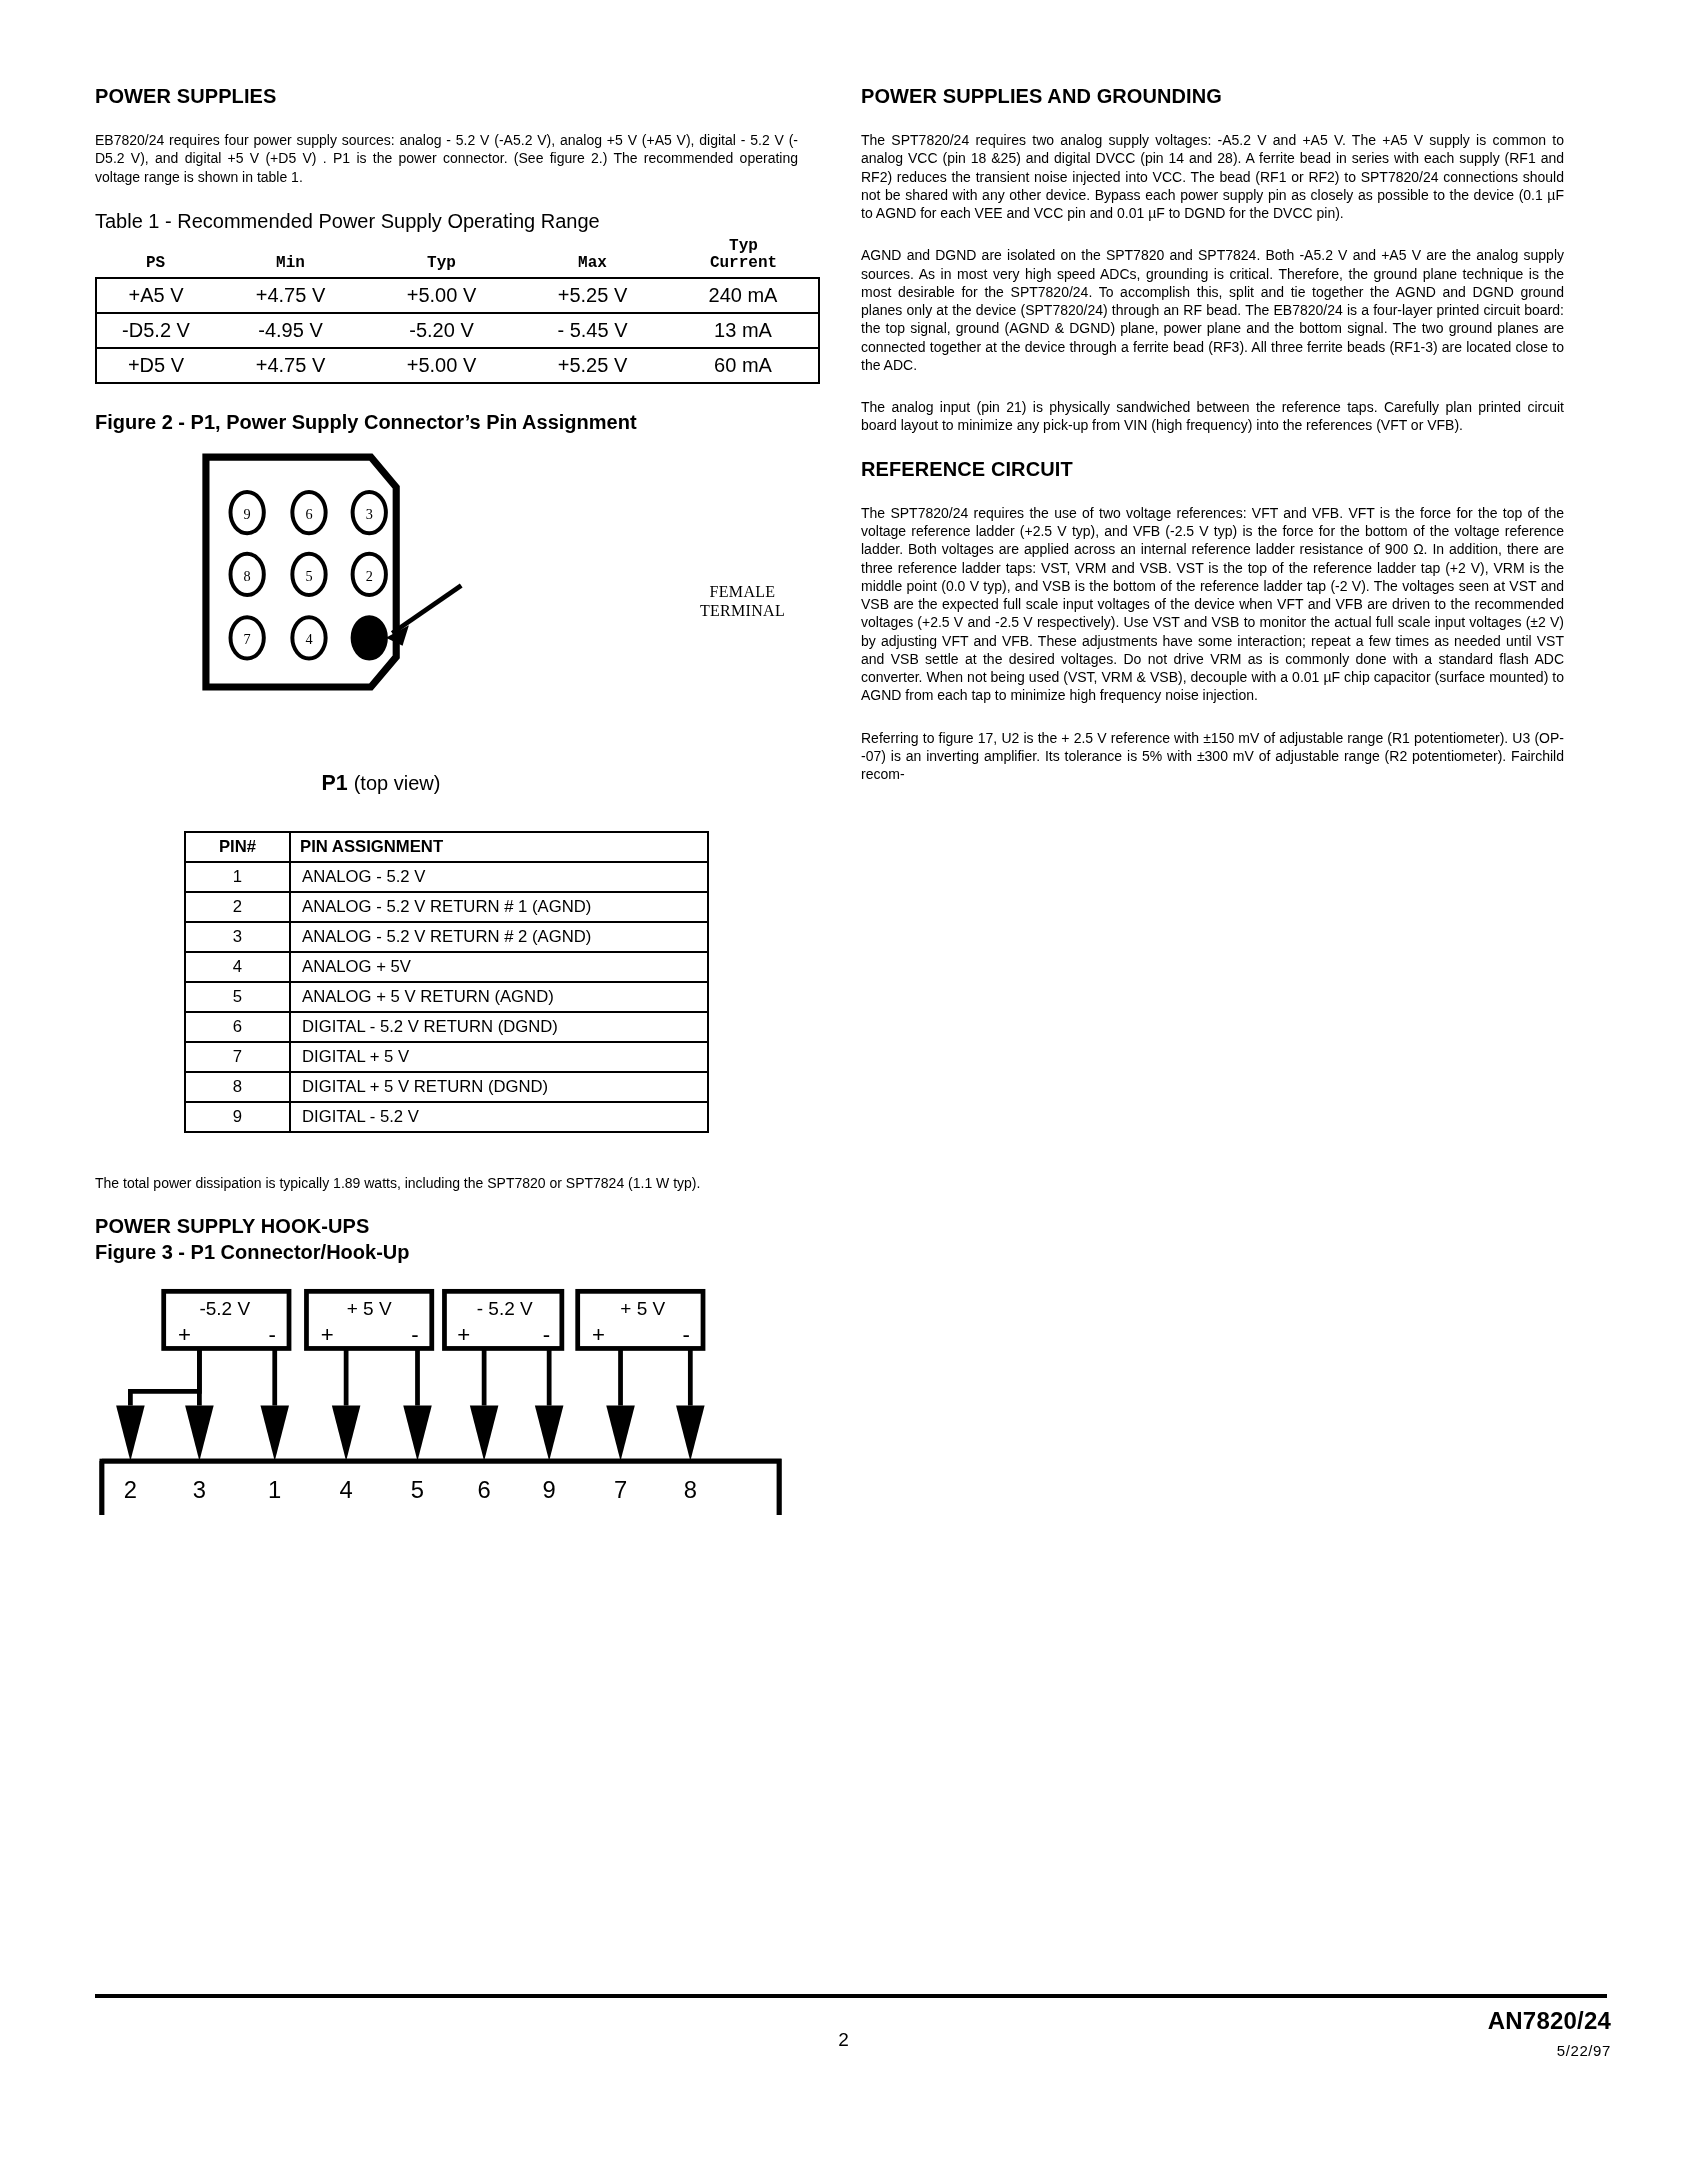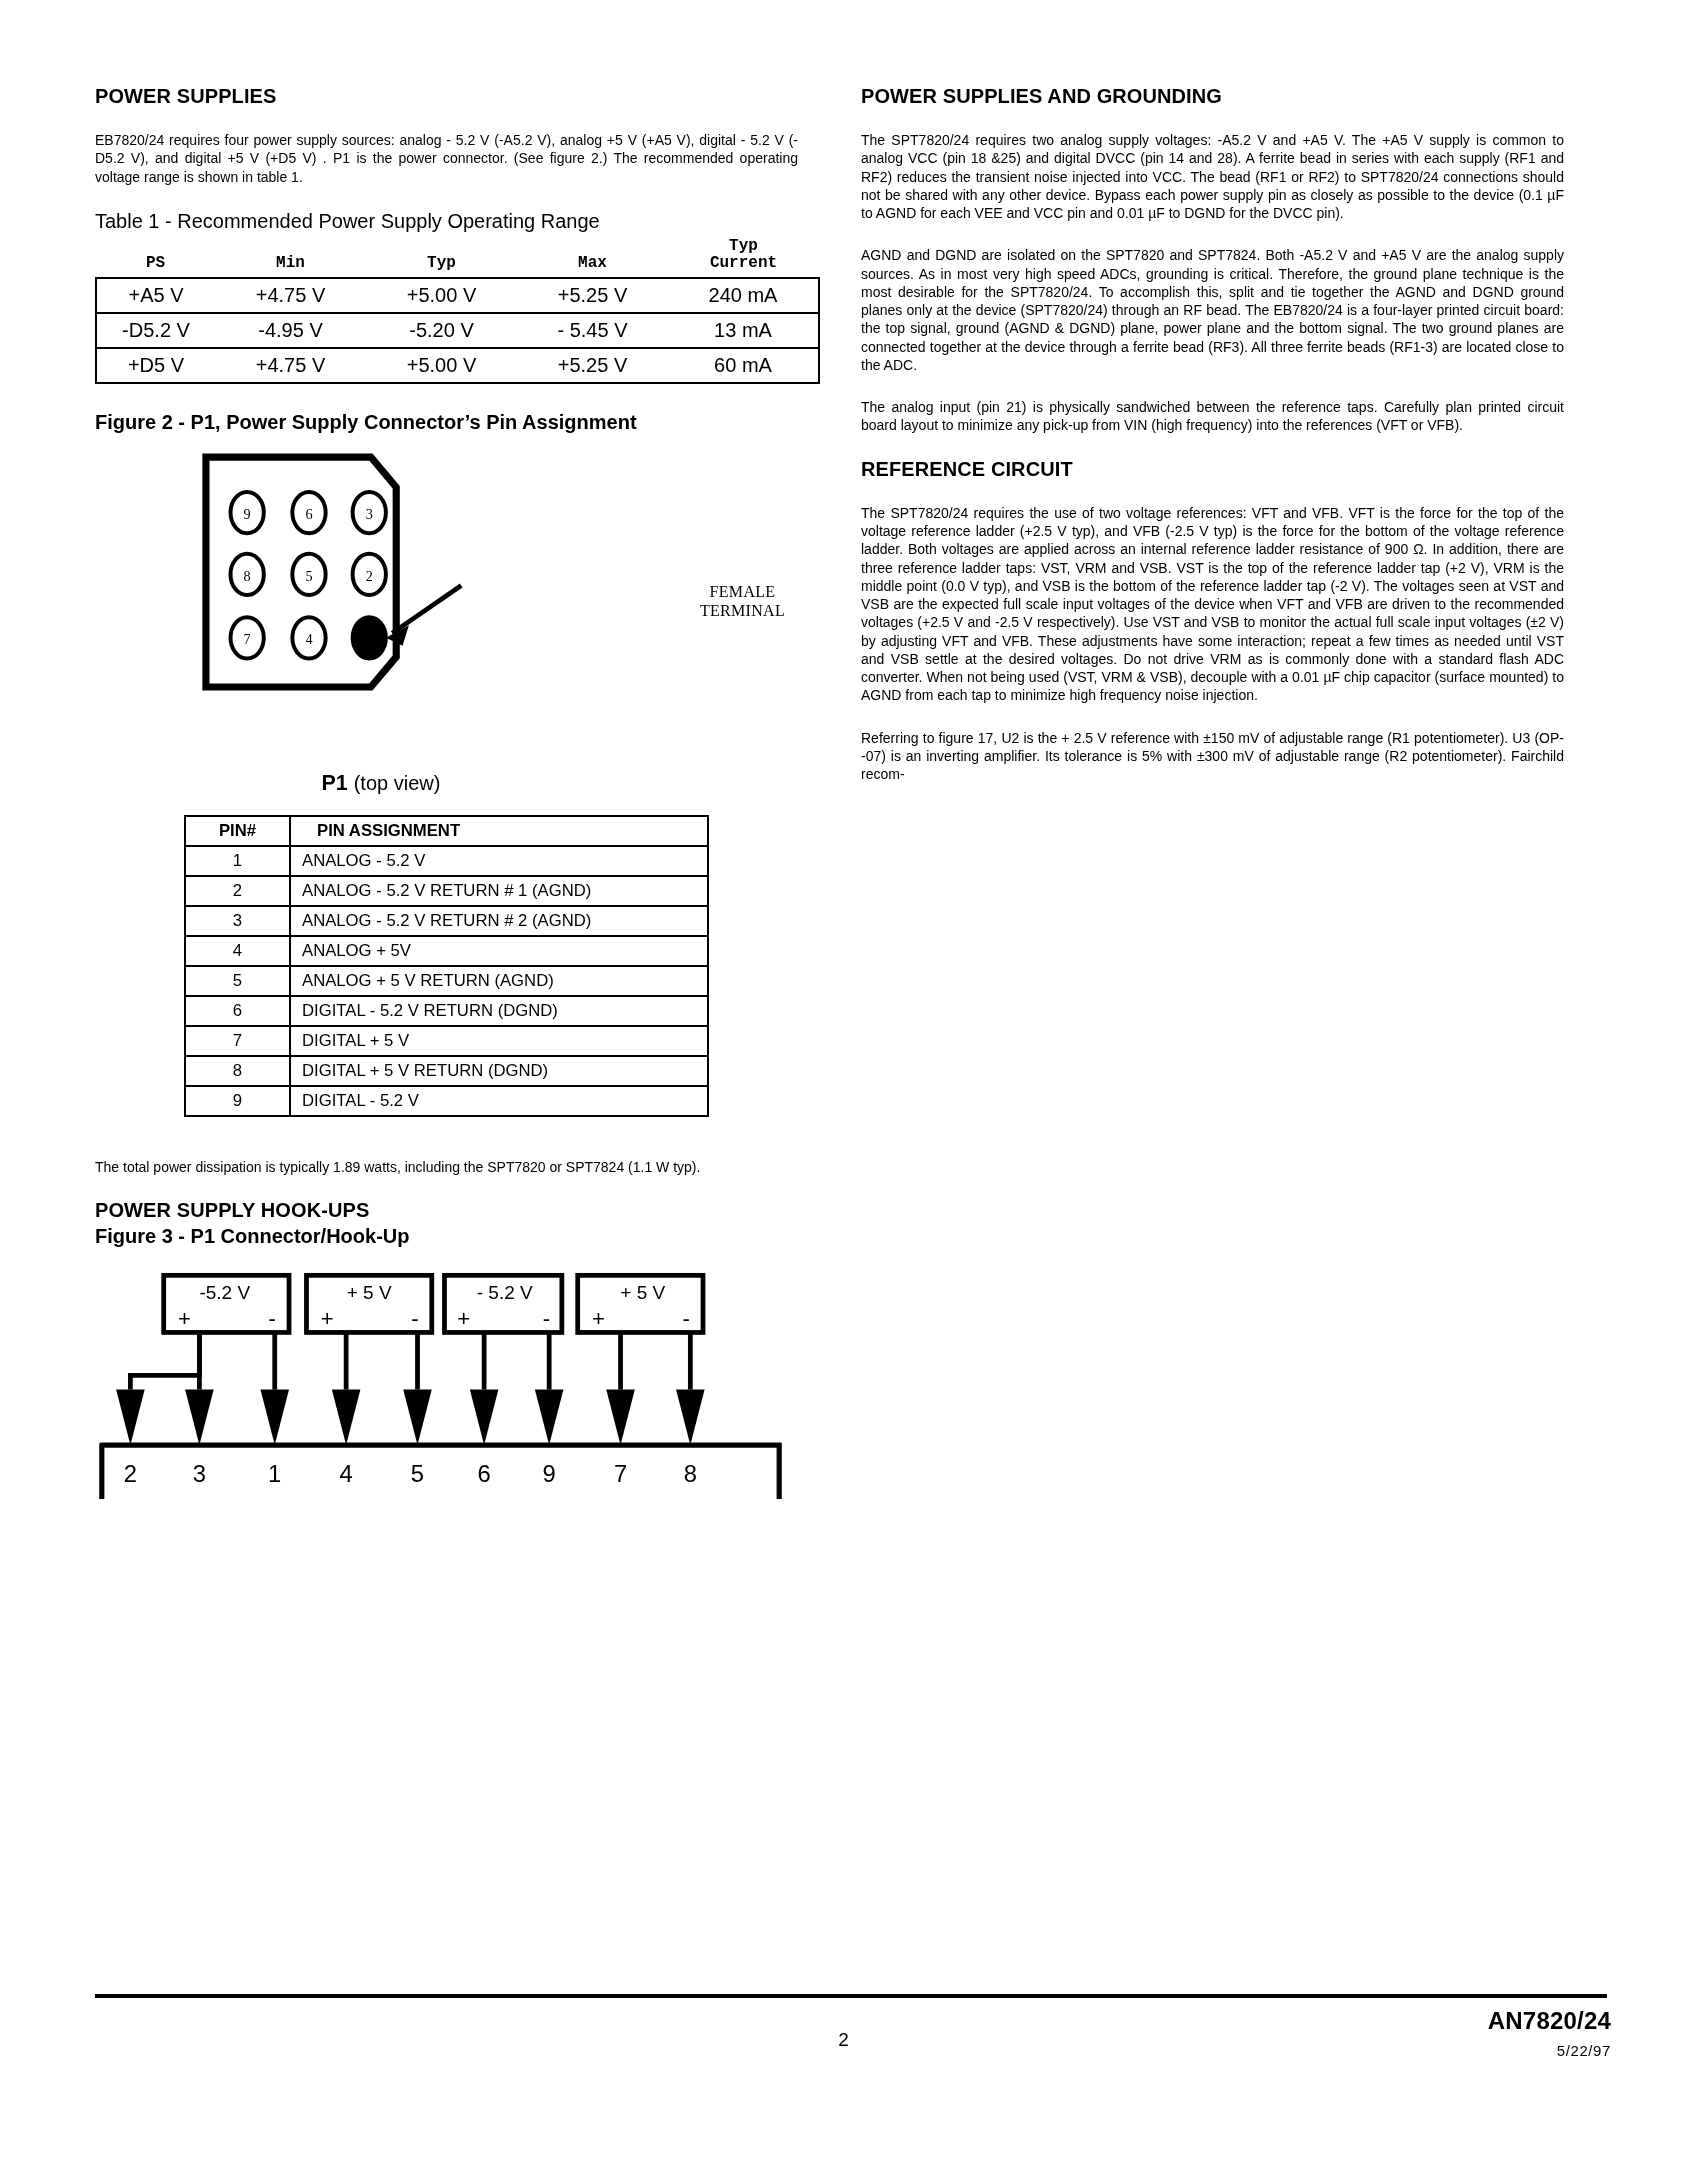--- a/index.html
+++ b/index.html
@@ -62,30 +62,30 @@
     font-size:16px;line-height:1.22;text-align:center;width:135px;
     letter-spacing:0.3px;
   }
   .p1-caption{
     text-align:center;font-size:21.4px;margin:4.8px 0 0 0;width:572px;
   }
   .p1-caption b{font-weight:bold;}
   .p1-caption span.sm{font-weight:normal;font-size:20px;}
 
   
-  .t2-wrap{margin:19px 0 0 0;display:flex;justify-content:flex-start;}
+  .t2-wrap{margin:35px 0 0 0;display:flex;justify-content:flex-start;}
   table.t2{
     border-collapse:collapse;margin-left:89px;table-layout:fixed;width:522px;
   }
   table.t2 th,table.t2 td{
     border:2.4px solid #000;font-size:16.7px;padding:4.8px 0 5.6px 0;line-height:1.05;
   }
   table.t2 th{font-weight:bold;}
   table.t2 th.h1{text-align:center;width:105px;}
-  table.t2 th.h2{text-align:left;padding-left:26px;}
+  table.t2 th.h2{text-align:left;padding-left:9px;}
   table.t2 td.pin{text-align:center;}
   table.t2 td.asg{text-align:left;padding-left:11px;}
 
   
   .fig3-area{position:relative;margin:20.6px 0 0 0;height:238px;}
 
   
   .footer-rule{
     position:absolute;left:95px;top:1994px;width:1512px;height:4px;background:#000;
   }

